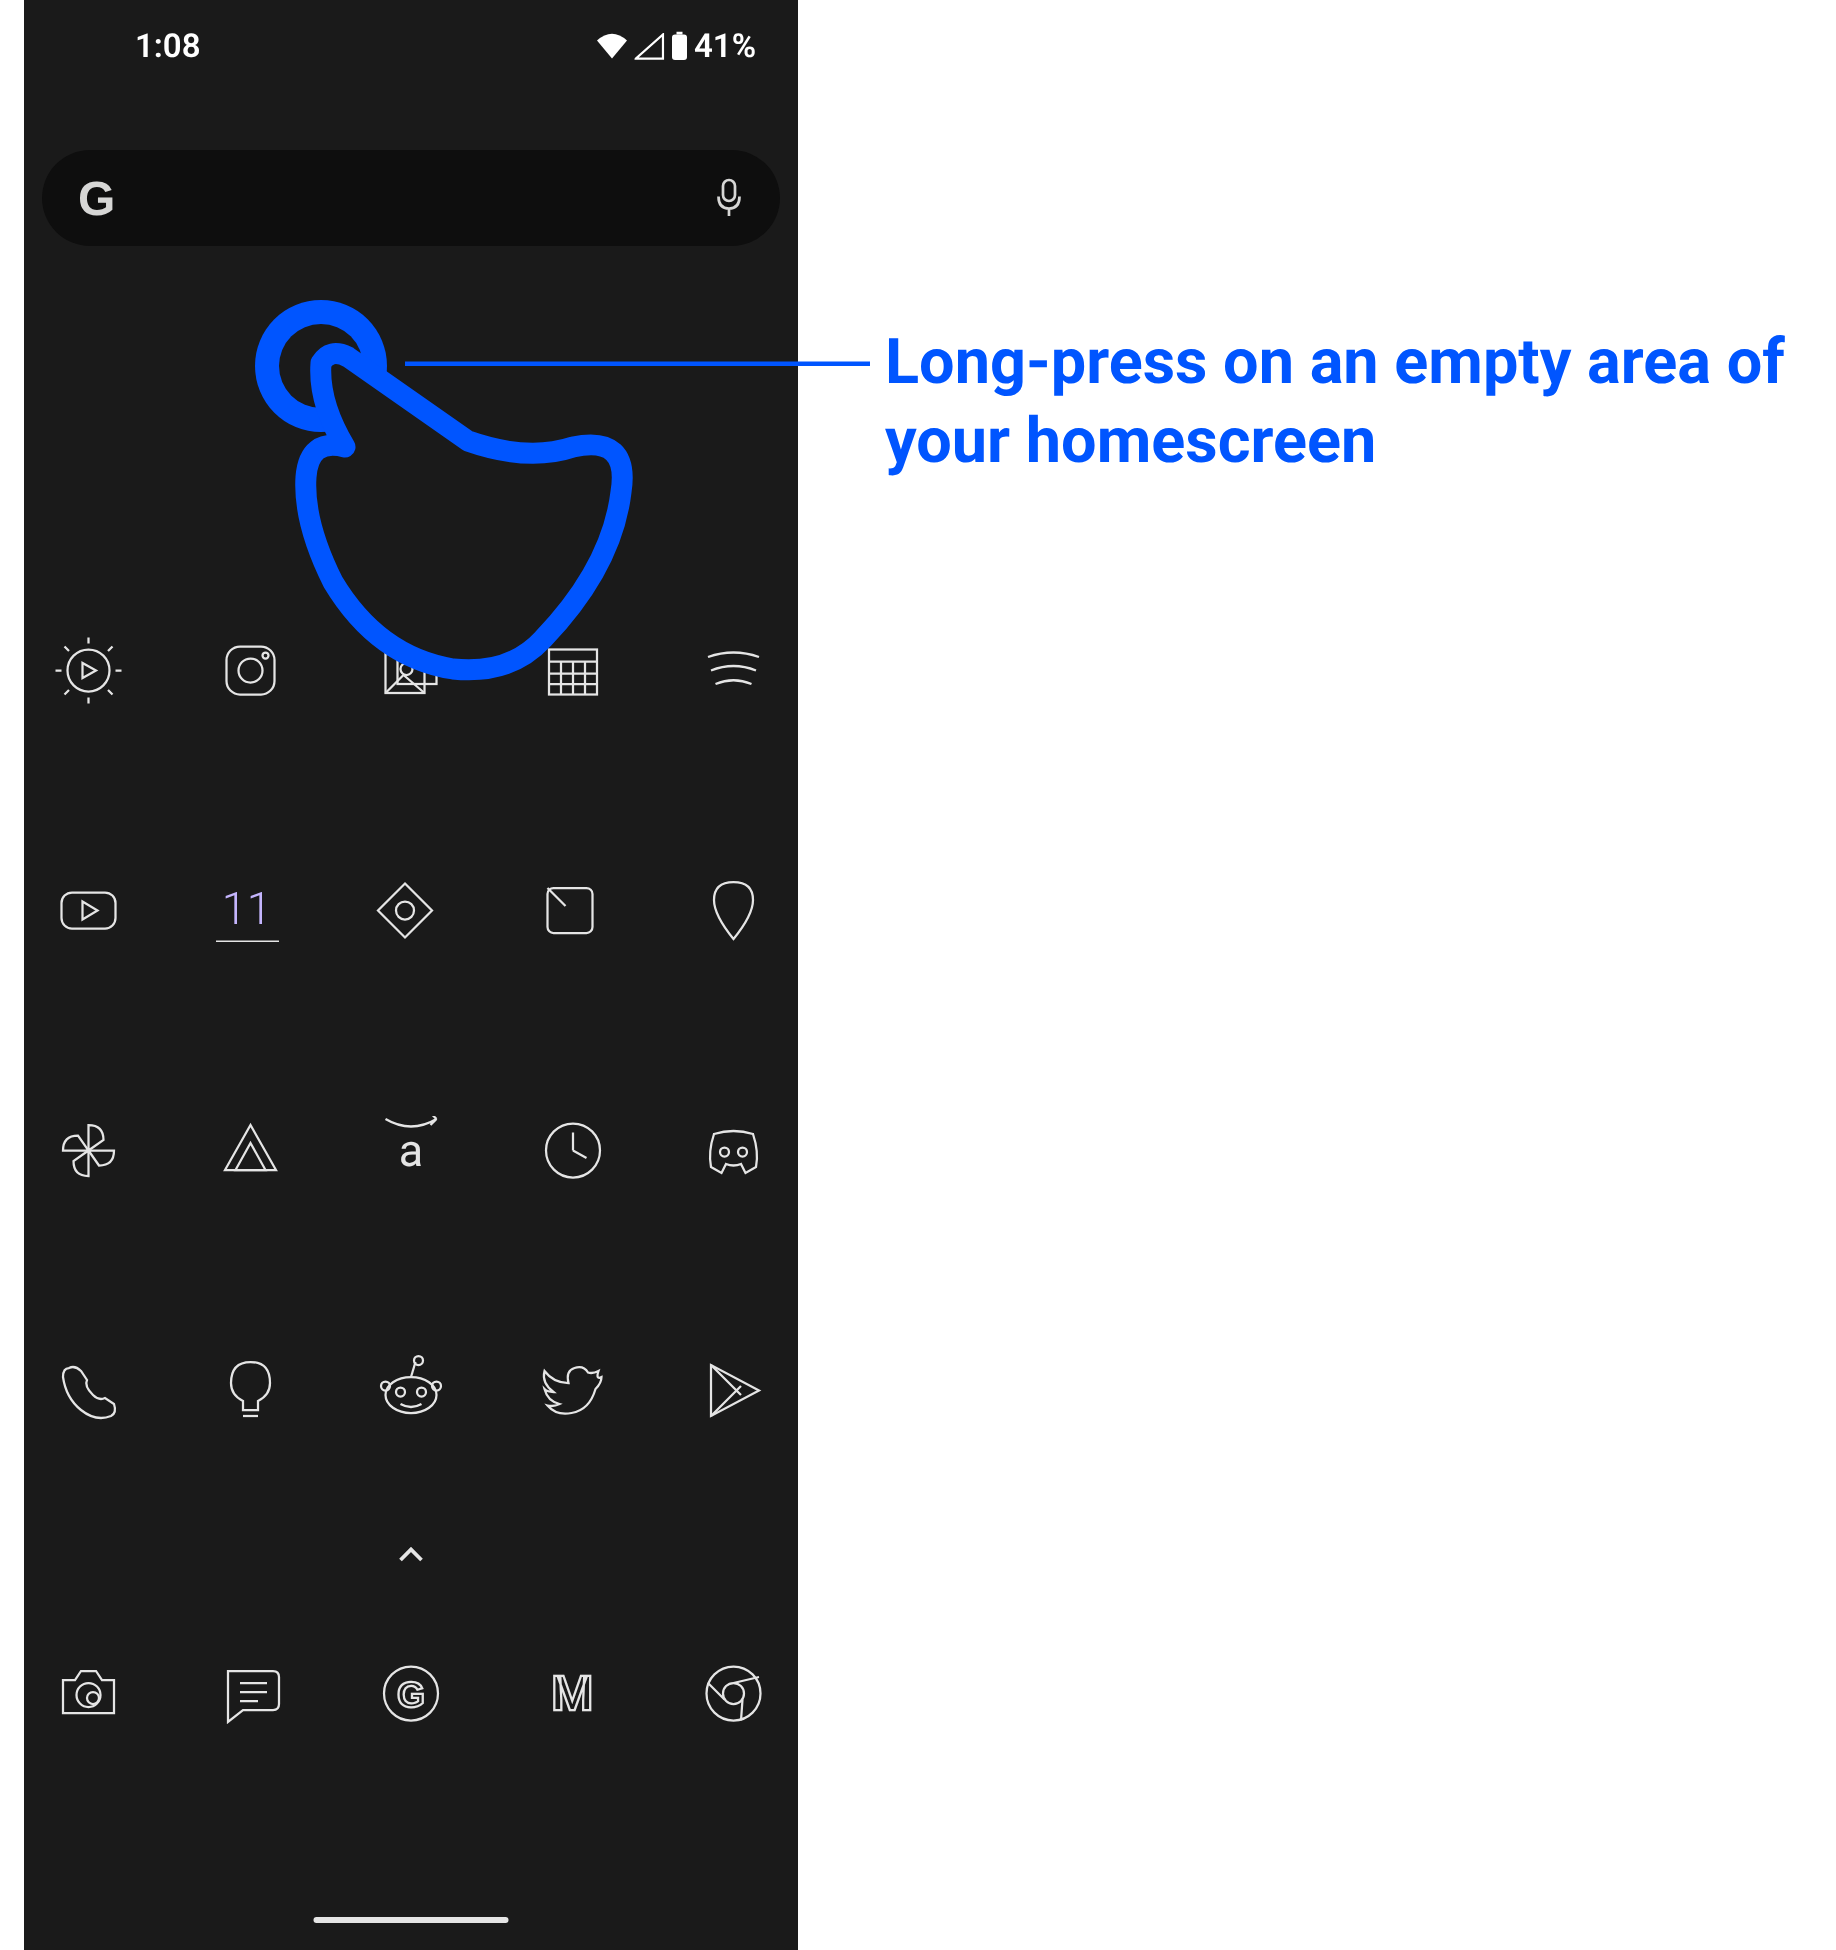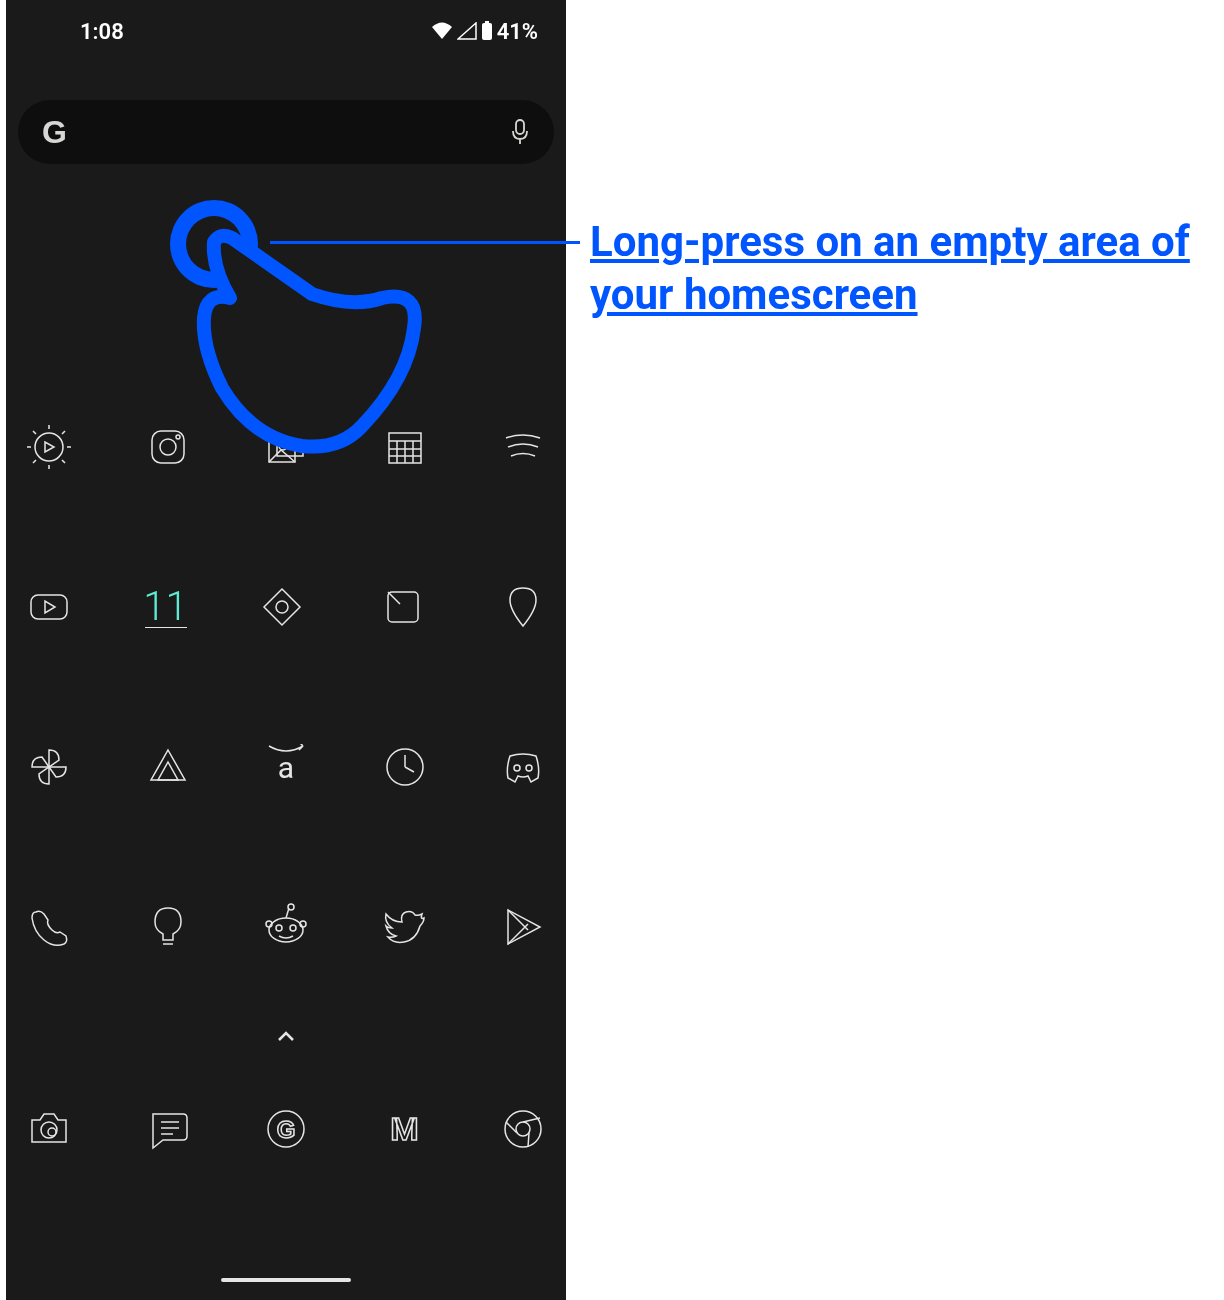--- a/index.html
+++ b/index.html
@@ -6,23 +6,23 @@
   body {
     width: 1224px;
     height: 1300px;
     background: #fff;
     font-family: -apple-system, BlinkMacSystemFont, "Segoe UI", Roboto, sans-serif;
     position: relative;
     overflow: hidden;
   }
   .phone {
     position: absolute;
-    left: 6px;
+    left: 16px;
     top: 0;
-    width: 560px;
+    width: 516px;
     height: 1300px;
     background: #1a1a1a;
     color: #fff;
   }
   .statusbar {
     height: 62px;
     display: flex;
     align-items: center;
     justify-content: space-between;
     padding: 0 28px 0 74px;
@@ -88,21 +88,20 @@
   }
   .annotation {
     position: absolute;
     left: 590px;
     top: 216px;
     width: 600px;
     color: #0055ff;
     font-size: 42px;
     font-weight: 700;
     line-height: 1.25;
-    text-decoration: underline;
   }
   .callout {
     position: absolute;
     left: 152px;
     top: 198px;
     width: 280px;
     height: 260px;
     pointer-events: none;
   }
   .callout-line {
@@ -187,21 +186,21 @@
         </div>
     </div>
 
     <div class="row">
       <div class="app-icon">
           <svg viewBox="0 0 50 50">
             <rect x="7" y="13" width="36" height="24" rx="7" class="st"></rect>
             <path d="M21 19 L21 31 L31 25 Z" class="st"></path>
           </svg>
         </div>
-      <div class="app-icon" style="font-size:40px;color:#5eead4;font-weight:300;border-bottom:1.5px solid #e5e5e5;width:42px;height:42px;">
+      <div class="app-icon" style="font-size:30px;color:#c4b5fd;font-weight:300;border-bottom:1.5px solid #e5e5e5;width:42px;height:42px;">
           <span>11</span>
         </div>
       <div class="app-icon">
           <svg viewBox="0 0 50 50">
             <path d="M25 7 L43 25 L25 43 L7 25 Z" class="st"></path>
             <circle cx="25" cy="25" r="6" class="st"></circle>
           </svg>
         </div>
       <div class="app-icon">
           <svg viewBox="0 0 50 50">

